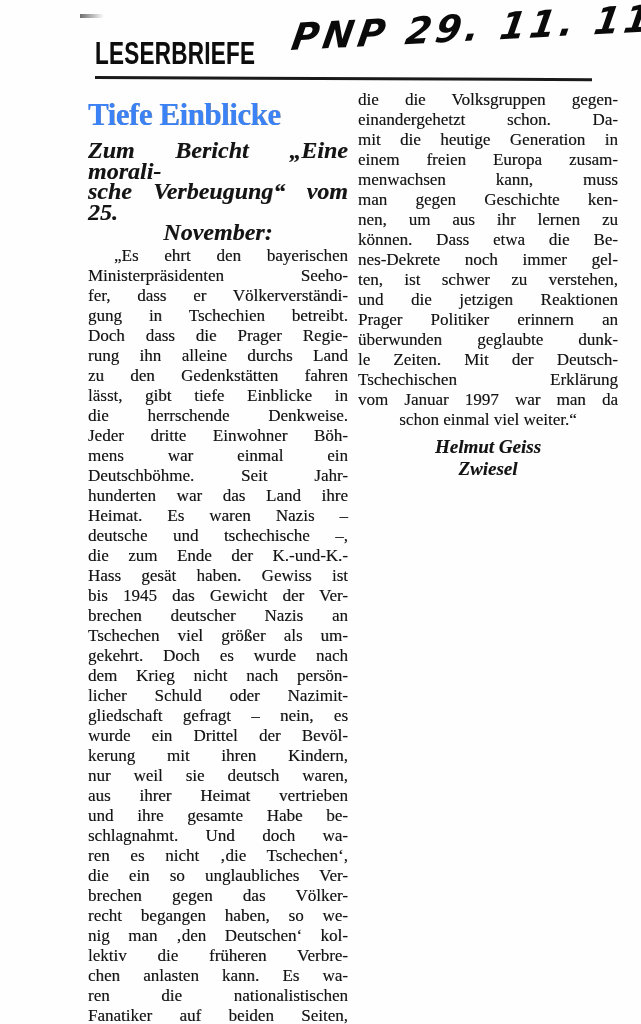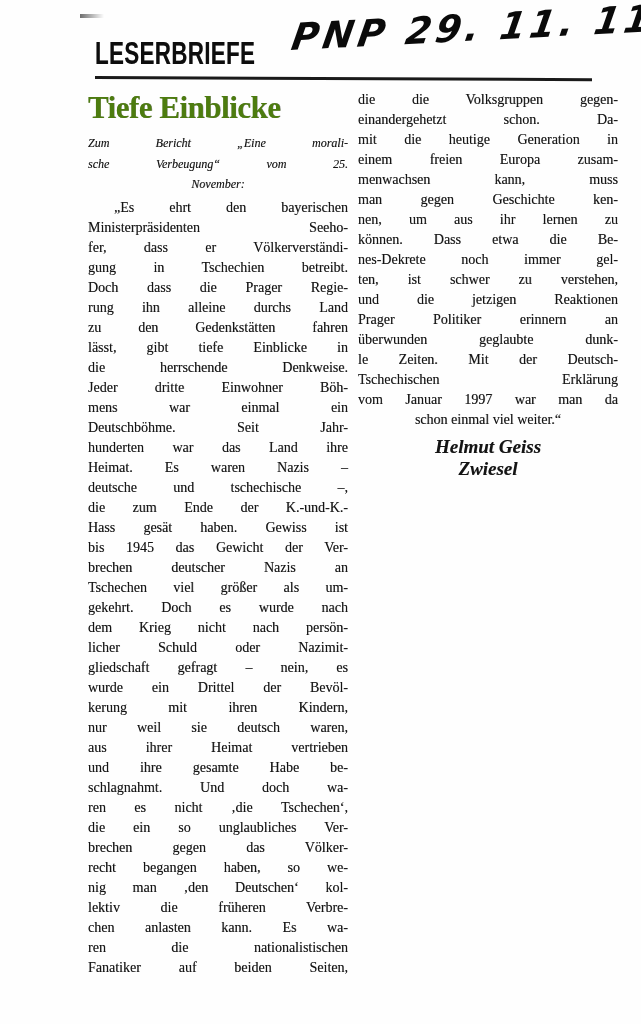--- a/index.html
+++ b/index.html
@@ -55,36 +55,36 @@
   }
   
   .content {
     position: absolute; left: 88px; top: 90px;
     width: 530px;
     display: flex;
     gap: 10px;
   }
   .col { width: 260px; }
   .title {
-    margin: 0 0 7px 0;
+    margin: 7px 0 7px 0;
     font-size: 31px;
     font-weight: bold;
     line-height: 36px;
     letter-spacing: -0.5px;
-    color: #4d7c0f;
+    color: #3b82f6;
   }
   .intro { margin: 0 0 3px 0; }
   .intro .line {
-    font-size: 12px;
-    font-weight: normal;
+    font-size: 24px;
+    font-weight: bold;
     font-style: italic;
     line-height: 20.5px;
   }
   .bodytext .line {
-    font-size: 14px;
+    font-size: 17px;
     line-height: 20px;
   }
   .line { text-align: center; }
   .line.just { text-align: justify; text-align-last: justify; }
   .line.indent { padding-left: 26px; }
   .signature {
     margin-top: 6px;
     text-align: center;
     font-style: italic;
     font-weight: bold;

